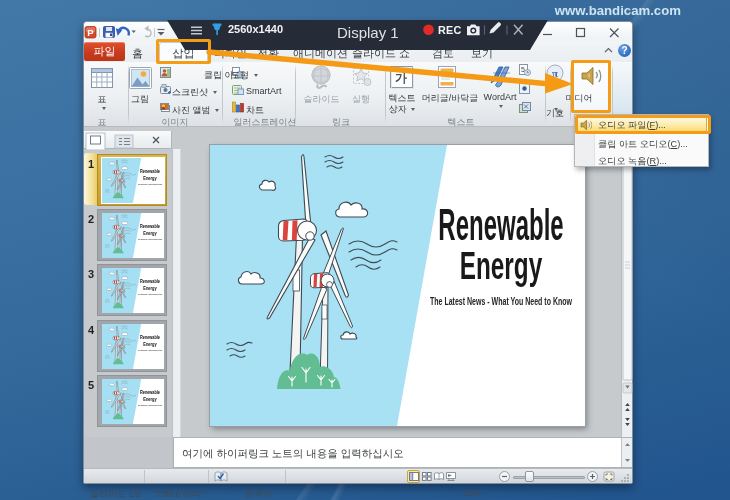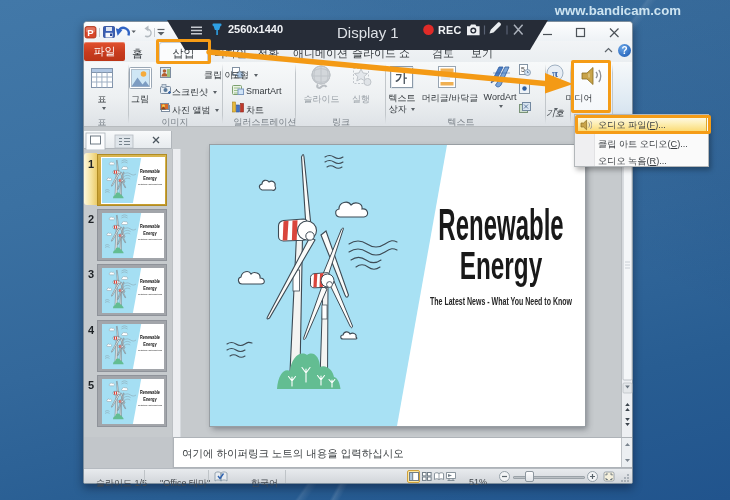--- a/index.html
+++ b/index.html
@@ -45,21 +45,21 @@
 .thumb.sel{background:linear-gradient(#d8b54e,#c79d2f);border-color:#b08c25;}
 .thumb.sel svg{outline:1px solid #fff;outline-offset:0px;}
 .tnum{left:0;width:10px;text-align:right;font-size:11px;font-weight:bold;color:#1e2226;}
 #selstrip{left:0;top:26px;width:13px;height:52px;border-radius:3px 0 0 3px;background:linear-gradient(90deg,#fdf8dc,#f5e3a0 55%,#eccc6a);}
 
 #notes{left:89px;top:415px;width:459px;height:31px;background:#fff;border:1px solid #aeb3b8;border-right:none;}
 #notes div{position:absolute;font-size:10.5px;color:#3c4043;left:8px;top:9px;}
 #notesb{left:537px;top:416px;width:11px;height:29px;background:#eceff2;border-left:1px solid #c0c4c8;}
 #status{left:0;top:446px;width:548px;height:15px;border-radius:0 0 2px 2px;
 background:linear-gradient(#e8ebee,#d2d6da);border-top:1px solid #b5bac0;font-size:9px;color:#44494e;}
-#status span{position:absolute;top:8px;margin-left:6px;}
+#status span{position:absolute;top:19px;}
 .ssep{position:absolute;top:1px;height:13px;width:1px;background:#bfc4c8;}
 
 #bandibar{position:absolute;left:167px;top:20px;width:381px;height:30px;background:#262c37;
 clip-path:polygon(0 0,100% 0,calc(100% - 18px) 100%,18px 100%);color:#e8ebee;z-index:20;}
 #bandibar span{position:absolute;}
 
 #menu{position:absolute;left:574px;top:114px;width:135px;height:53px;background:#fafafa;
 border:1px solid #b3b7ba;box-shadow:2px 3px 5px rgba(0,0,0,.3);font-size:9.2px;color:#3a3e42;z-index:30;}
 #menu div{position:absolute;white-space:nowrap;}
 .obox{position:absolute;border:3px solid #f59c16;border-radius:2px;z-index:40;}
@@ -232,21 +232,21 @@
   <svg class="ric" style="left:435px;top:80px;" width="12" height="12">
       <rect x="0.5" y="2.5" width="8" height="8" fill="#cfdfce" stroke="#7a9478"></rect>
       <rect x="3.5" y="0.5" width="8" height="8" fill="#d8e4f0" stroke="#7288a0"></rect>
       <path d="M5 2.5l4 4M9 2.5l-4 4" stroke="#44628a" stroke-width="0.8"></path>
     </svg>
 
   <svg class="ric" style="left:462px;top:42px;" width="19" height="19">
       <circle cx="9" cy="9" r="8" fill="#e8eef5" stroke="#9fb0c2"></circle>
       <text x="9" y="13" font-size="11" font-weight="bold" fill="#3e68a8" text-anchor="middle" font-family="Liberation Serif">π</text>
     </svg>
-  <div class="big" style="left:456px;top:85px;width:30px;font-style:italic;">기호</div>
+  <div class="big" style="left:456px;top:85px;width:30px;">기호</div>
   <div style="position:absolute;left:468px;top:86px;" class="dn"></div>
 
   <div style="position:absolute;left:488px;top:39px;width:38px;height:51px;background:linear-gradient(#ffffff,#f4f7fa);z-index:1;"></div>
   <svg class="ric" style="left:496px;top:42px;" width="23" height="24">
       <path d="M2 9h5l6-5.5v17L7 15H2z" fill="#c9a44a" stroke="#8a6d22" stroke-width="0.8"></path>
       <path d="M9 9.5v4" stroke="#e6d9a8" stroke-width="1"></path>
       <path d="M16 8c1.5 1.7 1.5 4.3 0 6M18.8 6c2.6 3 2.6 9 0 12" stroke="#8e9096" stroke-width="1.3" fill="none"></path>
     </svg>
   <div class="big" style="left:477px;top:70px;width:36px;">미디어</div>
   <div style="position:absolute;left:504px;top:85px;" class="dn"></div>

